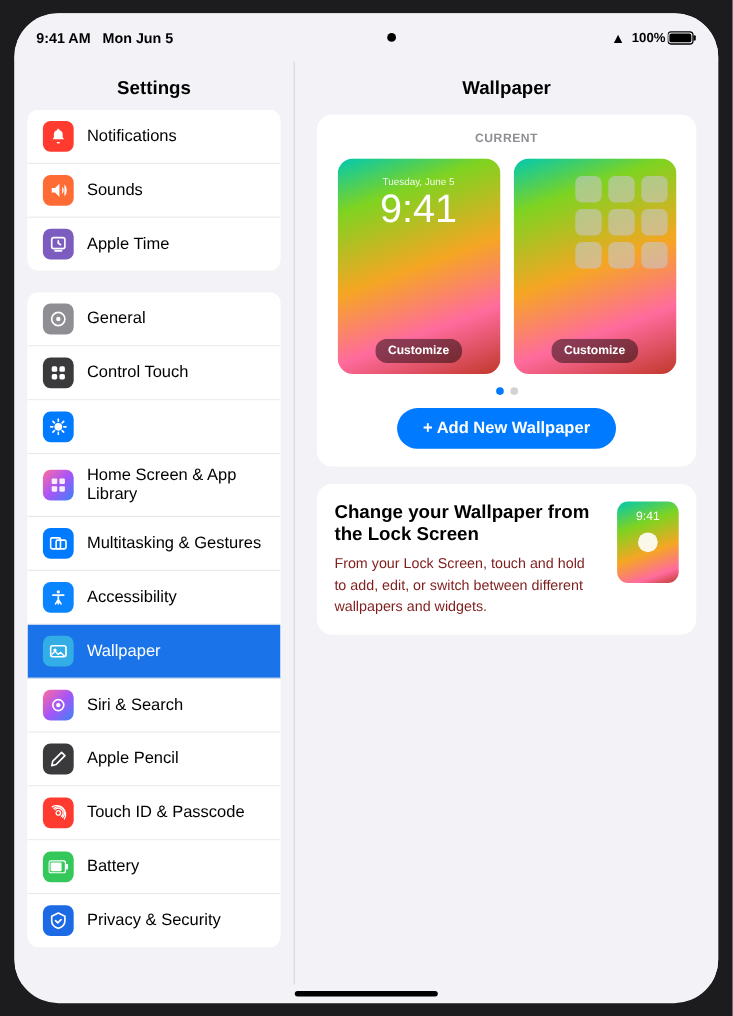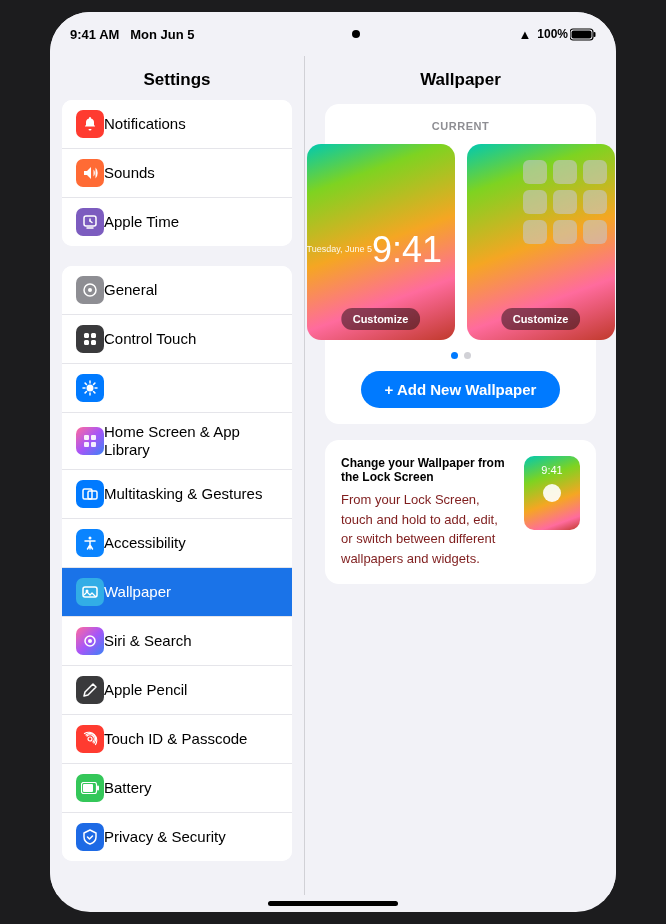--- a/index.html
+++ b/index.html
@@ -7,21 +7,21 @@
       width: 666px;
       height: 924px;
       background: #1c1c1e;
       display: flex;
       align-items: center;
       justify-content: center;
       font-family: -apple-system, 'SF Pro Display', 'Helvetica Neue', Arial, sans-serif;
       overflow: hidden;
     }
     .device-frame {
-      width: 566px;
+      width: 640px;
       height: 900px;
       background: #f2f2f7;
       border-radius: 40px;
       overflow: hidden;
       position: relative;
       display: flex;
       flex-direction: column;
     }
     .status-bar {
       height: 44px;
@@ -82,21 +82,21 @@
     .sidebar-section {
       background: #fff;
       border-radius: 10px;
       margin: 0 12px 20px;
       overflow: hidden;
     }
     .sidebar-item {
       display: flex;
       align-items: center;
       padding: 10px 14px;
-      gap: 0;
+      gap: 12px;
       border-bottom: 1px solid #e5e5ea;
       cursor: pointer;
       background: #fff;
       min-height: 44px;
     }
     .sidebar-item:last-child {
       border-bottom: none;
     }
     .sidebar-item.active {
       background: #1a73e8;
@@ -178,21 +178,21 @@
     }
     .wallpaper-bg {
       width: 100%;
       height: 100%;
       background: linear-gradient(160deg, #00c9b1 0%, #7ed321 20%, #f5a623 50%, #ff6b9d 75%, #c0392b 100%);
     }
     .lock-screen-content {
       position: absolute;
       top: 0; left: 0; right: 0; bottom: 0;
       display: flex;
-      flex-direction: row;
+      flex-direction: column;
       align-items: center;
       padding-top: 16px;
     }
     .ls-date {
       font-size: 9px;
       color: rgba(255,255,255,0.9);
       font-weight: 500;
       margin-bottom: 2px;
     }
     .ls-time {
@@ -264,21 +264,21 @@
       border-radius: 14px;
       padding: 16px;
       display: flex;
       align-items: flex-start;
       gap: 16px;
     }
     .info-text {
       flex: 1;
     }
     .info-title {
-      font-size: 12px;
+      font-size: 17px;
       font-weight: 600;
       color: #000;
       margin-bottom: 6px;
     }
     .info-desc {
       font-size: 13px;
       color: #7f1d1d;
       line-height: 1.5;
     }
     .info-preview {

